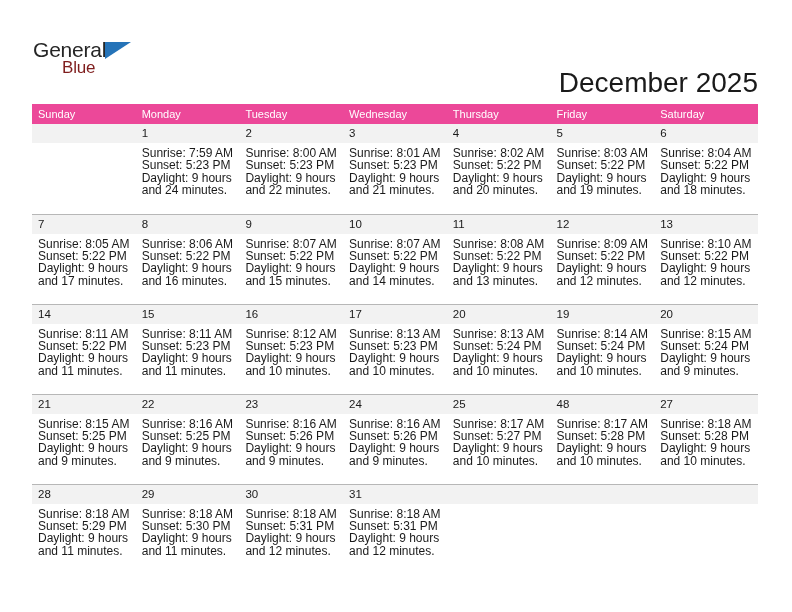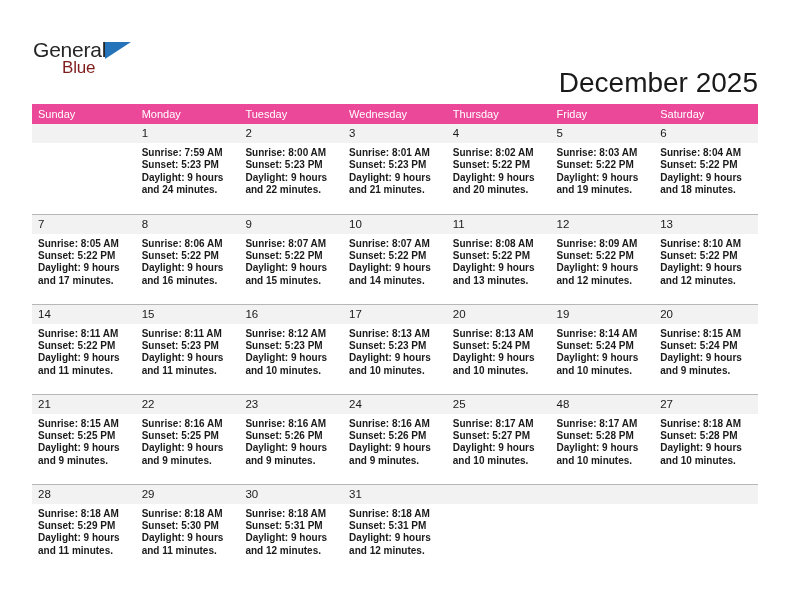--- a/index.html
+++ b/index.html
@@ -127,24 +127,23 @@
     color: #1a1a1a;
     padding: 3px 0 3px 6px;
     height: 19px;
     line-height: 13px;
   }
   .daynum.empty {
     background: #f2f2f2;
   }
   .cell-body {
     padding: 4px 5px 0 6px;
-    font-size: 10px;
+    font-size: 12px;
     line-height: 12.4px;
     color: #1a1a1a;
-    font-weight: bold;
   }
   .cell-body div { white-space: nowrap; }
   .cell-empty .cell-body { visibility: hidden; }
 </style>
 </head>
 <body>
 
 <div class="page">
 
   <div class="header">

